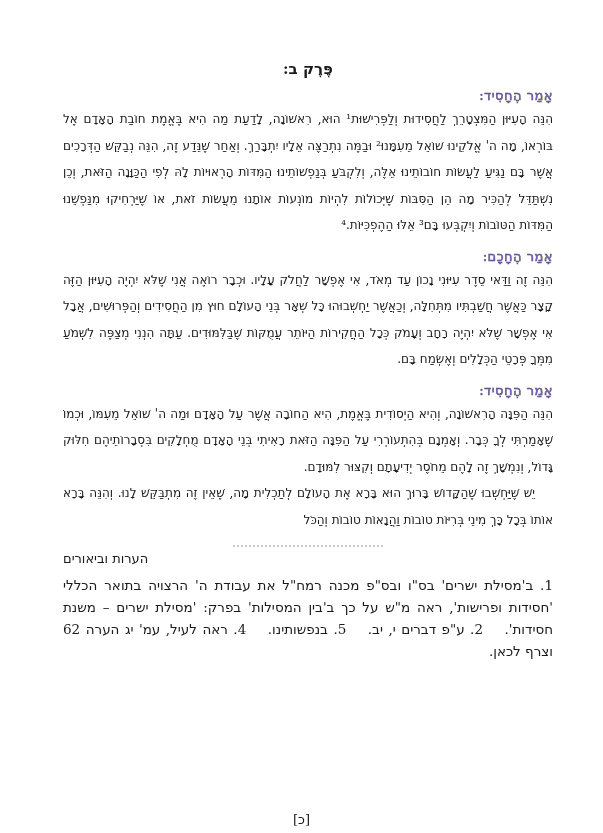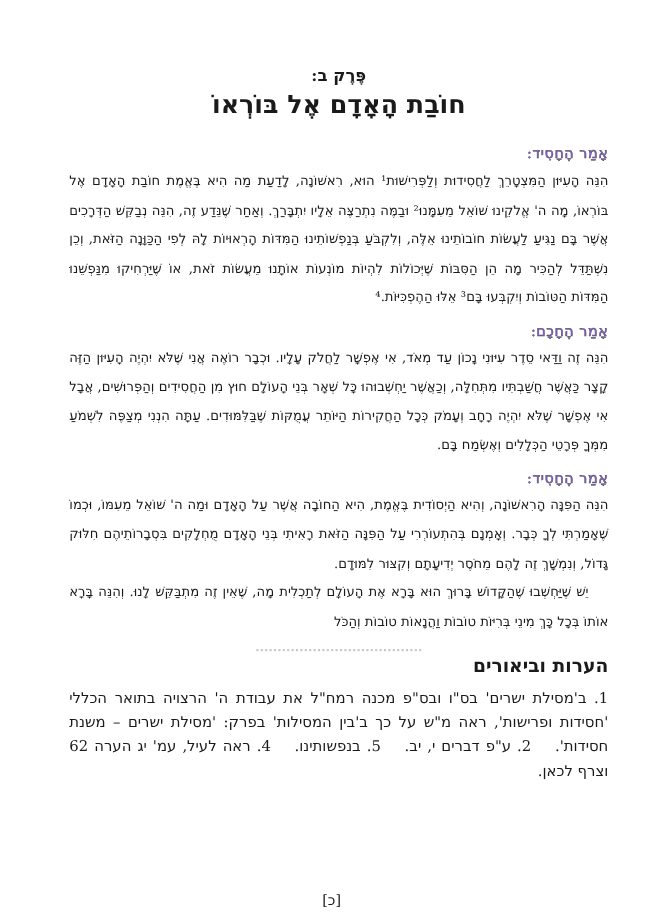--- a/index.html
+++ b/index.html
@@ -47,23 +47,23 @@
   }
   .body-par.indent {
     text-indent: 18px;
   }
   .fn-divider {
     width: 150px;
     margin: 12px auto 4px auto;
     border-top: 2px dotted #c9c9c9;
   }
   .fn-header {
-    text-align: right;
-    font-size: 17px;
-    font-weight: bold;
+    text-align: left;
+    font-size: 13px;
+    font-weight: normal;
     margin: 2px 0 8px 0;
   }
   .footnotes {
     font-size: 13.5px;
     line-height: 22px;
     text-align: justify;
   }
   .fn-item {
     margin-left: 16px;
   }
@@ -80,21 +80,20 @@
     color: #1a1a1a;
   }
 </style>
 </head>
 <body>
 
 <div class="page">
 
   <div class="chapter-label">פֶּרֶק ב:</div>
 
-  <h1 class="page-title" style="margin-top:0;">חוֹבַת הָאָדָם אֶל בּוֹרְאוֹ</h1>
 
   <div>
     <div class="speaker">אָמַר הֶחָסִיד:</div>
     <p class="body-par">הִנֵּה הָעִיּוּן הַמִּצְטָרֵךְ לַחֲסִידוּת וְלַפְּרִישׁוּת¹ הוּא, רִאשׁוֹנָה, לָדַעַת מַה הִיא בֶּאֱמֶת חוֹבַת הָאָדָם אֶל בּוֹרְאוֹ, מָה ה' אֱלֹקֵינוּ שׁוֹאֵל מֵעִמָּנוּ² וּבַמֶּה נִתְרַצֶּה אֵלָיו יִתְבָּרַךְ. וְאַחַר שֶׁנֵּדַע זֶה, הִנֵּה נְבַקֵּשׁ הַדְּרָכִים אֲשֶׁר בָּם נַגִּיעַ לַעֲשׂוֹת חוֹבוֹתֵינוּ אֵלֶּה, וְלִקְבֹּעַ בְּנַפְשׁוֹתֵינוּ הַמִּדּוֹת הָרְאוּיוֹת לָהּ לְפִי הַכַּוָּנָה הַזֹּאת, וְכֵן נִשְׁתַּדֵּל לְהַכִּיר מָה הֵן הַסִּבּוֹת שֶׁיְּכוֹלוֹת לִהְיוֹת מוֹנְעוֹת אוֹתָנוּ מֵעֲשׂוֹת זֹאת, אוֹ שֶׁיַּרְחִיקוּ מִנַּפְשֵׁנוּ הַמִּדּוֹת הַטּוֹבוֹת וְיִקְבְּעוּ בָּם³ אֵלּוּ הַהֶפְכִּיּוֹת.⁴</p>
   </div>
 
   <div>
     <div class="speaker">אָמַר הֶחָכָם:</div>
     <p class="body-par">הִנֵּה זֶה וַדַּאי סֵדֶר עִיּוּנִי נָכוֹן עַד מְאֹד, אִי אֶפְשָׁר לַחֲלֹק עָלָיו. וּכְבָר רוֹאֶה אֲנִי שֶׁלֹּא יִהְיֶה הָעִיּוּן הַזֶּה קָצָר כַּאֲשֶׁר חֲשַׁבְתִּיו מִתְּחִלָּה, וְכַאֲשֶׁר יַחְשְׁבוּהוּ כָּל שְׁאָר בְּנֵי הָעוֹלָם חוּץ מִן הַחֲסִידִים וְהַפְּרוּשִׁים, אֲבָל אִי אֶפְשָׁר שֶׁלֹּא יִהְיֶה רָחָב וְעָמֹק כְּכָל הַחֲקִירוֹת הַיּוֹתֵר עֲמֻקּוֹת שֶׁבַּלִּמּוּדִים. עַתָּה הִנְנִי מְצַפֶּה לִשְׁמֹעַ מִמְּךָ פְּרָטֵי הַכְּלָלִים וְאֶשְׂמַח בָּם.</p>
   </div>

